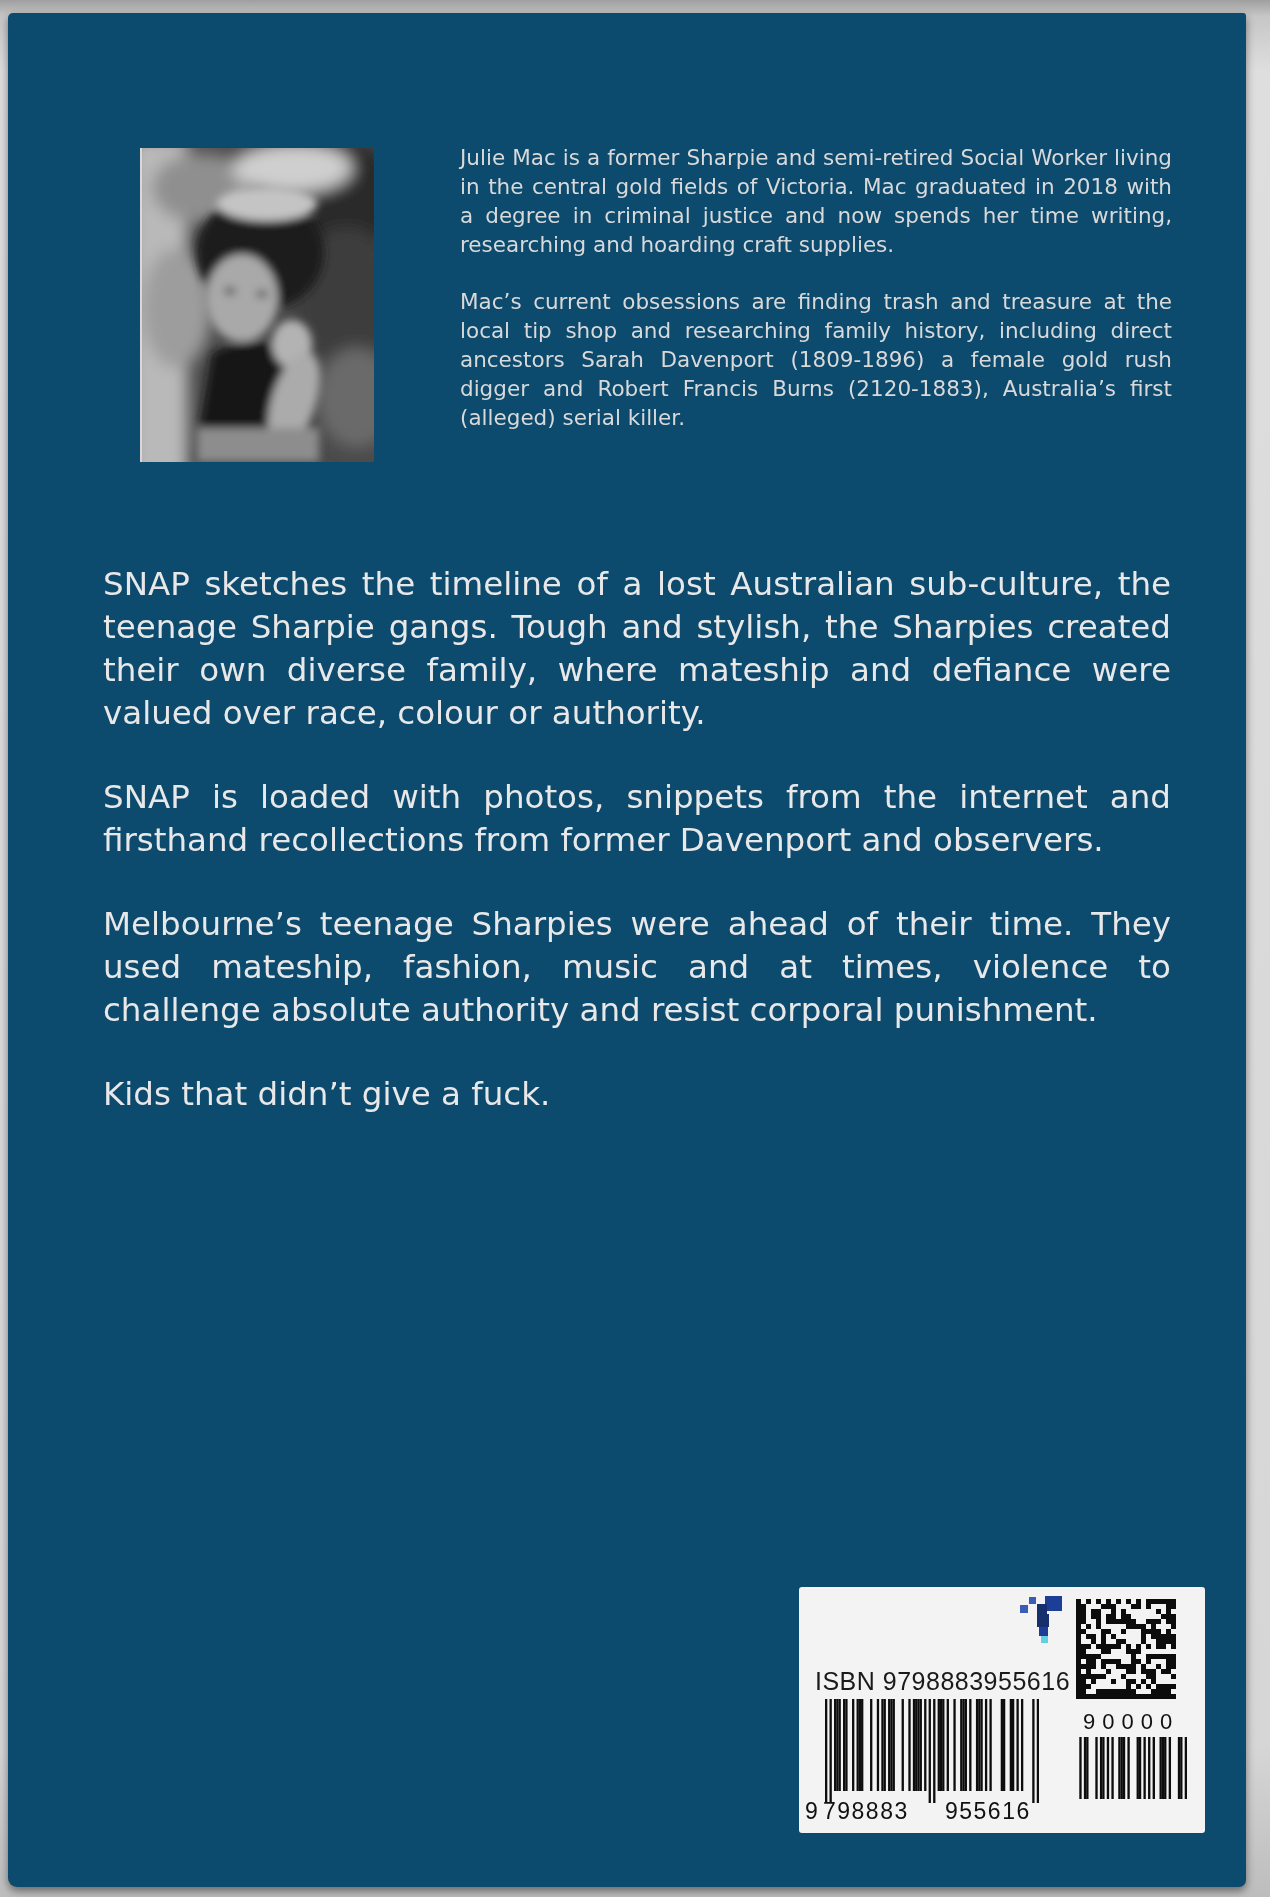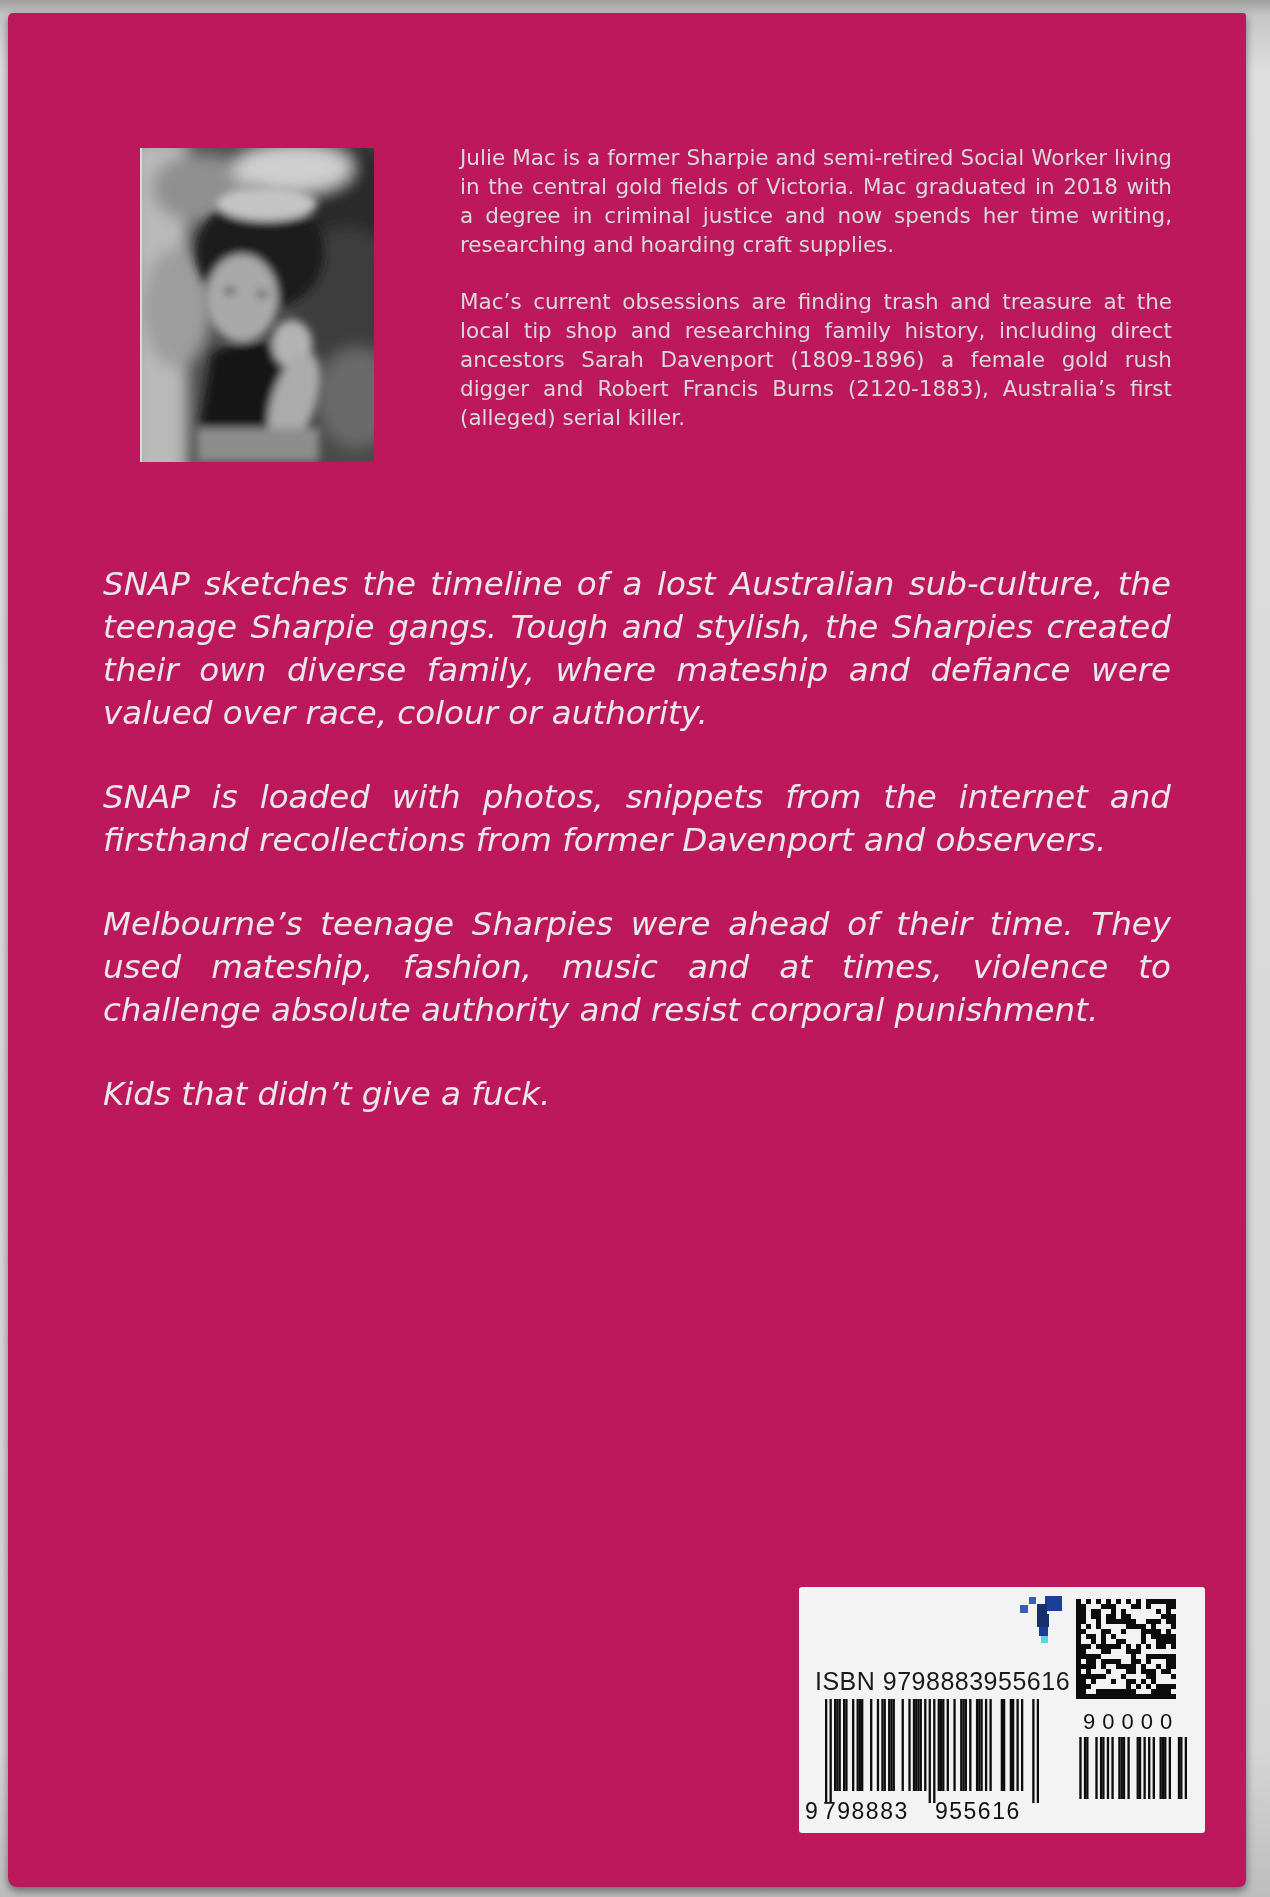--- a/index.html
+++ b/index.html
@@ -3,38 +3,38 @@
 <meta charset="utf-8">
 <style>
   html,body{margin:0;padding:0}
   body{
     width:1270px;height:1897px;position:relative;overflow:hidden;
     background:linear-gradient(180deg,#9f9f9f 0px,#c6c6c6 16px,#dedede 70px,#d6d6d6 92%,#bdbdbd 100%);
     font-family:"DejaVu Sans",sans-serif;
   }
   .book{
     position:absolute;left:8px;top:13px;width:1238px;height:1874px;
-    background:#be185d;border-radius:5px 3px 7px 9px;
+    background:#0c4a6e;border-radius:5px 3px 7px 9px;
     box-shadow:0 4px 8px rgba(0,0,0,.45);
   }
   
   .photo{
     position:absolute;left:132px;top:135px;width:232px;height:314px;
     overflow:hidden;background:#3a3a3a;border-left:2px solid #d8d8d8;
   }
   
   .bio{
     position:absolute;left:452px;top:130px;width:712px;
     color:#d9d9d9;font-size:21.5px;line-height:29px;text-align:justify;
   }
   .bio p{margin:0 0 28px 0}
   
   .blurb{
     position:absolute;left:95px;top:550px;width:1068px;
-    color:#e8e8e8;font-size:32.5px;line-height:43px;text-align:justify;font-style:italic;
+    color:#e8e8e8;font-size:32.5px;line-height:43px;text-align:justify;
   }
   .blurb p{margin:0 0 41px 0}
   
   .label{
     position:absolute;left:791px;top:1574px;width:406px;height:246px;
     background:#f3f3f3;border-radius:3px;
   }
   .logo{position:absolute;left:221px;top:9px;width:50px;height:48px}
   .logo div{position:absolute}
   .dm{position:absolute;left:277px;top:12px;width:100px;height:100px}
@@ -42,21 +42,21 @@
     position:absolute;left:16px;top:80px;
     font-family:"Liberation Sans",sans-serif;font-size:25px;color:#1a1a1a;letter-spacing:.5px;
   }
   .ean{position:absolute;left:26px;top:112px;width:214px;height:104px}
   .digit{
     position:absolute;top:211px;font-family:"Liberation Sans",sans-serif;
     font-size:23px;color:#111;
   }
   .d1{left:6px}
   .d2{left:24px;letter-spacing:1.5px}
-  .d3{left:136px;letter-spacing:1.5px}
+  .d3{left:146px;letter-spacing:1.5px}
   .price{
     position:absolute;left:284px;top:122px;
     font-family:"Liberation Sans",sans-serif;font-size:22px;color:#111;letter-spacing:7px;
   }
   .addon{position:absolute;left:278px;top:150px;width:110px;height:62px}
 </style>
 </head>
 <body>
 
 <div class="book">

